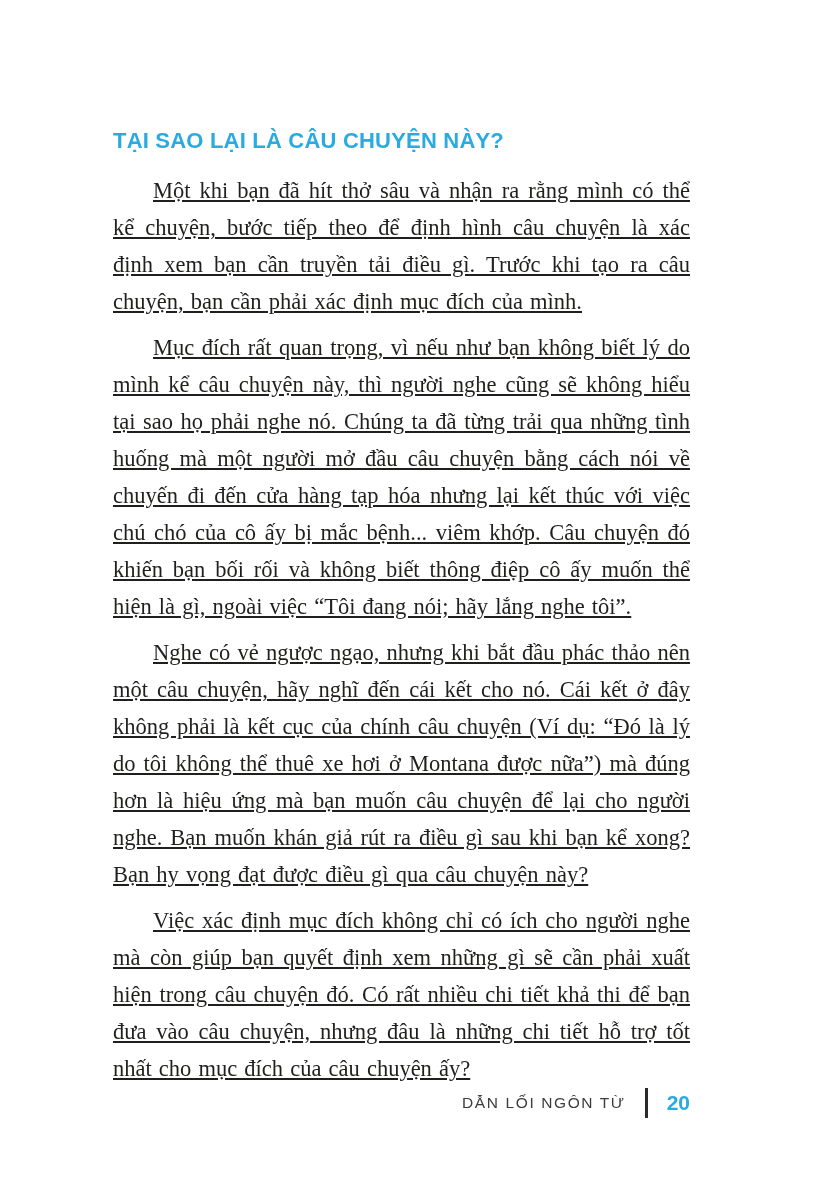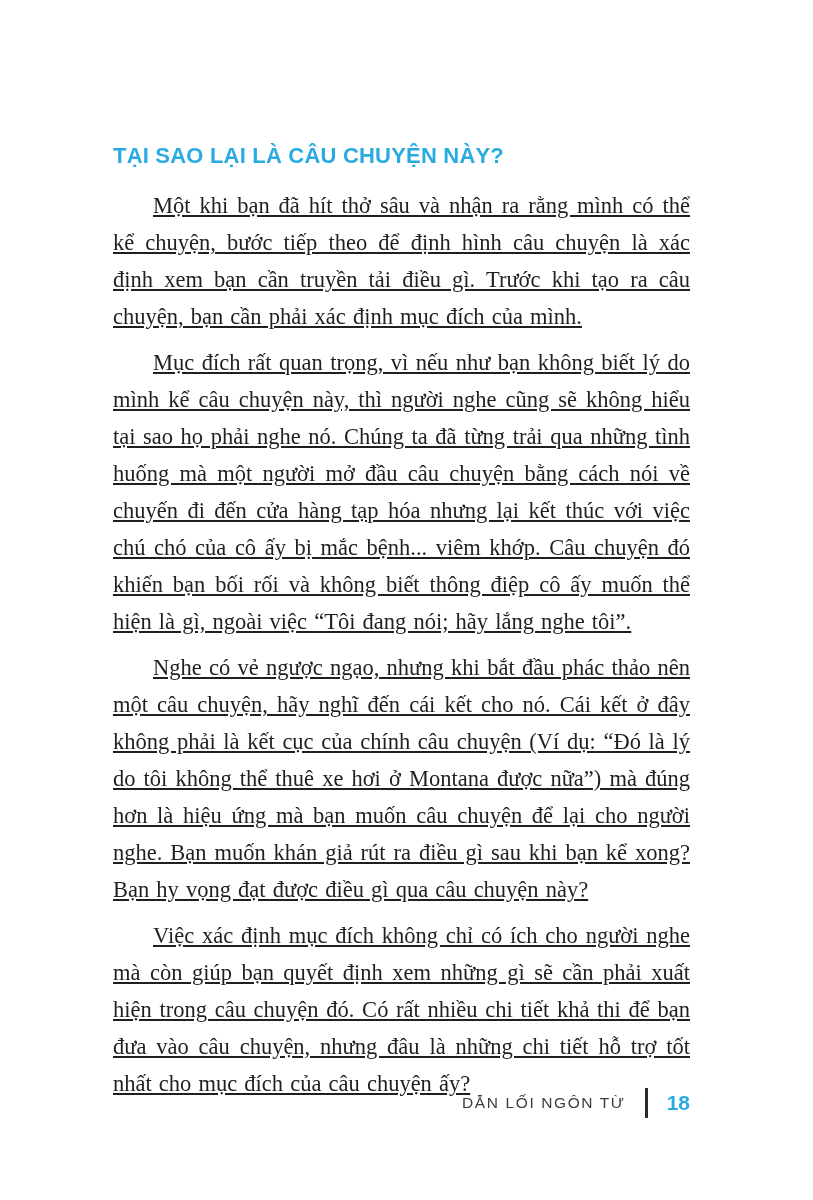--- a/index.html
+++ b/index.html
@@ -15,21 +15,21 @@
   }
 
   .content {
     position: absolute;
     left: 113px;
     top: 127px;
     width: 577px;
   }
 
   .section-heading {
-    margin: 15px 0 17px 0;
+    margin: 0 0 17px 0;
     font-family: "Liberation Sans", sans-serif;
     font-weight: 700;
     font-size: 22px;
     line-height: 28px;
     letter-spacing: 0.2px;
     color: #29ABE2;
   }
 
   .body-para {
     margin: 0 0 9px 0;
@@ -85,16 +85,16 @@
     <p class="body-para">Mục đích rất quan trọng, vì nếu như bạn không biết lý do mình kể câu chuyện này, thì người nghe cũng sẽ không hiểu tại sao họ phải nghe nó. Chúng ta đã từng trải qua những tình huống mà một người mở đầu câu chuyện bằng cách nói về chuyến đi đến cửa hàng tạp hóa nhưng lại kết thúc với việc chú chó của cô ấy bị mắc bệnh... viêm khớp. Câu chuyện đó khiến bạn bối rối và không biết thông điệp cô ấy muốn thể hiện là gì, ngoài việc “Tôi đang nói; hãy lắng nghe tôi”.</p>
 
     <p class="body-para">Nghe có vẻ ngược ngạo, nhưng khi bắt đầu phác thảo nên một câu chuyện, hãy nghĩ đến cái kết cho nó. Cái kết ở đây không phải là kết cục của chính câu chuyện (Ví dụ: “Đó là lý do tôi không thể thuê xe hơi ở Montana được nữa”) mà đúng hơn là hiệu ứng mà bạn muốn câu chuyện để lại cho người nghe. Bạn muốn khán giả rút ra điều gì sau khi bạn kể xong? Bạn hy vọng đạt được điều gì qua câu chuyện này?</p>
 
     <p class="body-para">Việc xác định mục đích không chỉ có ích cho người nghe mà còn giúp bạn quyết định xem những gì sẽ cần phải xuất hiện trong câu chuyện đó. Có rất nhiều chi tiết khả thi để bạn đưa vào câu chuyện, nhưng đâu là những chi tiết hỗ trợ tốt nhất cho mục đích của câu chuyện ấy?</p>
   </div>
 
   <div class="footer">
     <span class="footer-book-title">DẪN LỐI NGÔN TỪ</span>
     <span class="footer-divider"></span>
-    <span class="footer-page-num">18</span>
+    <span class="footer-page-num">20</span>
   </div>
 
 </div>
 
 </body></html>

